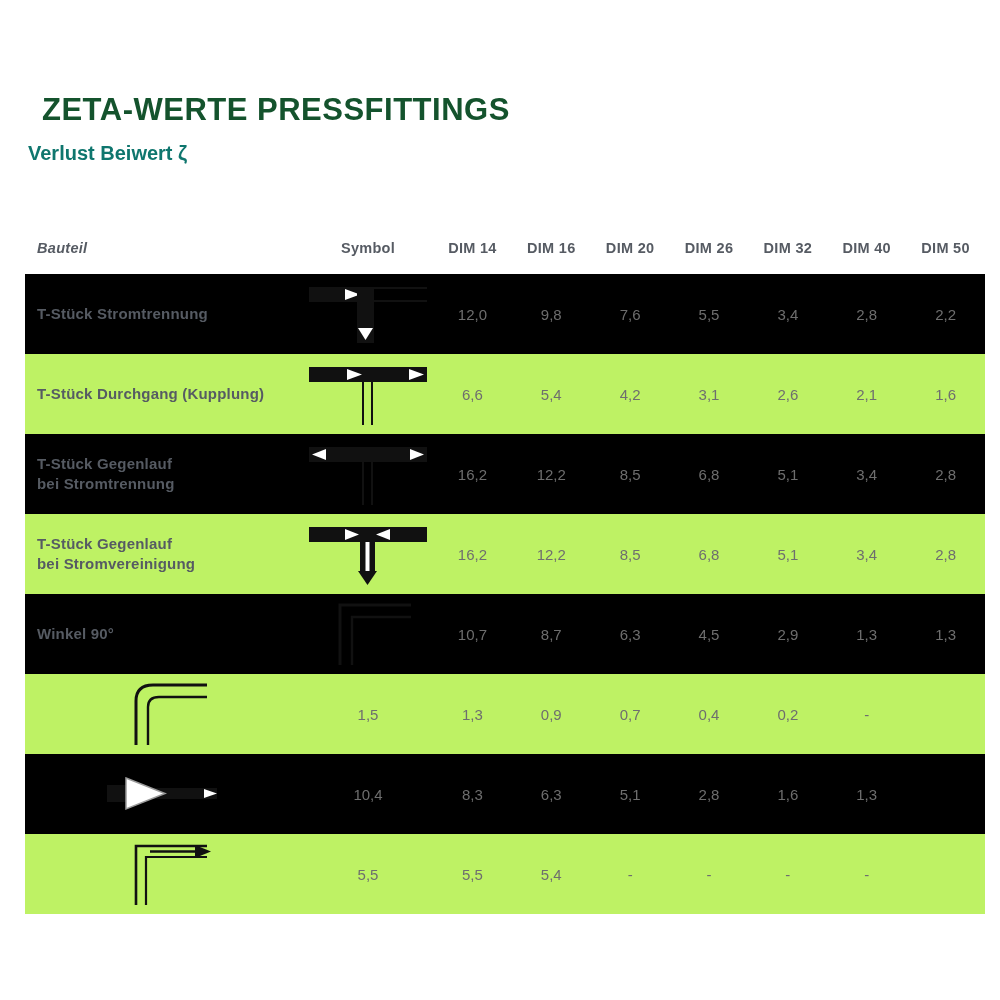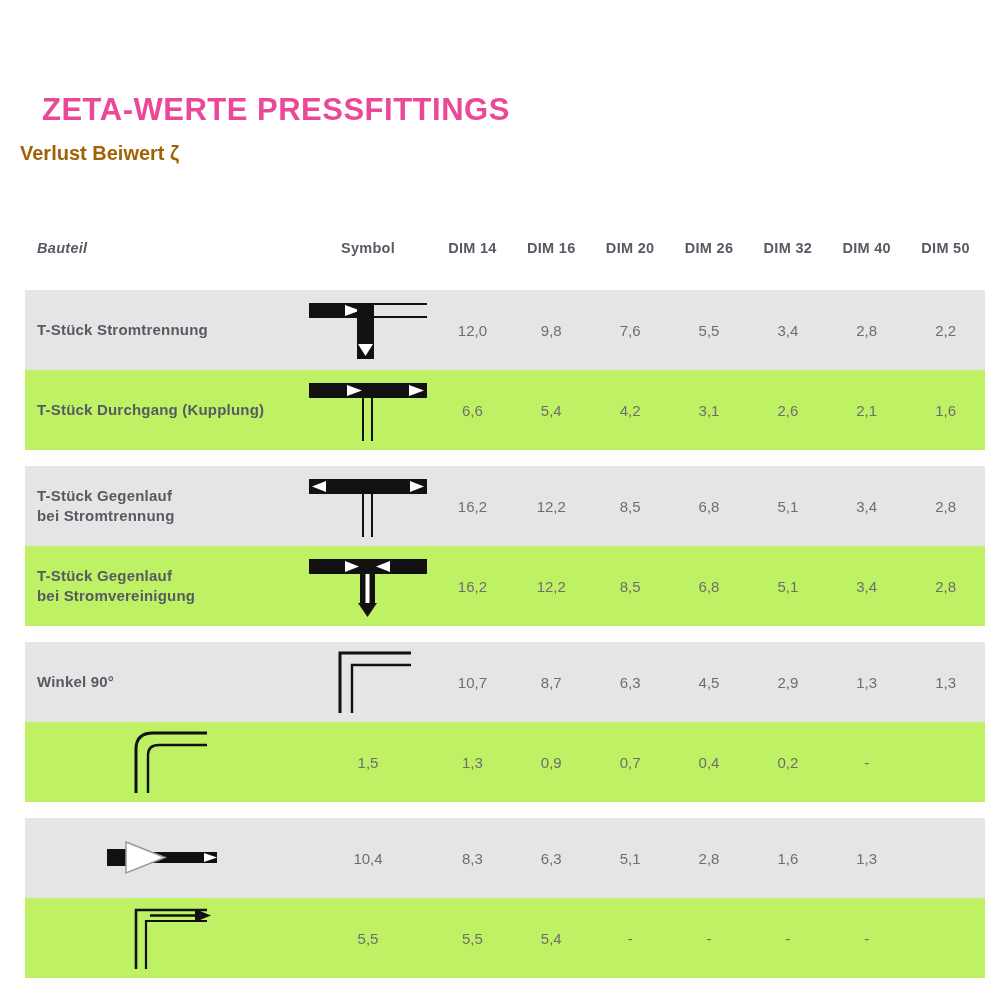--- a/index.html
+++ b/index.html
@@ -17,29 +17,29 @@
     height: 1000px;
     overflow: hidden;
   }
   .page-title {
     position: absolute;
     left: 42px;
     top: 92px;
     font-size: 31px;
     font-weight: 700;
     letter-spacing: 0.5px;
-    color: #ec4899;
+    color: #14532d;
   }
   .page-subtitle {
     position: absolute;
-    left: 20px;
+    left: 28px;
     top: 142px;
     font-size: 20px;
     font-weight: 700;
-    color: #a16207;
+    color: #0f766e;
   }
   .zeta-table {
     position: absolute;
     left: 25px;
     top: 222px;
     width: 960px;
   }
   .t-row, .t-header {
     display: grid;
     grid-template-columns: 278px 130px repeat(7, 1fr);
@@ -47,22 +47,21 @@
   }
   .t-header {
     height: 52px;
     background: #ffffff;
   }
   .t-row {
     min-height: 80px;
     background: #bef264;
   }
   .t-row.band {
-    background: #e5e5e5;
-    margin-top: 16px;
+    background: #000000;
   }
   .h-cell {
     font-size: 14.5px;
     font-weight: 700;
     color: #565b63;
     text-align: center;
     letter-spacing: 0.3px;
   }
   .h-cell.left {
     text-align: left;

